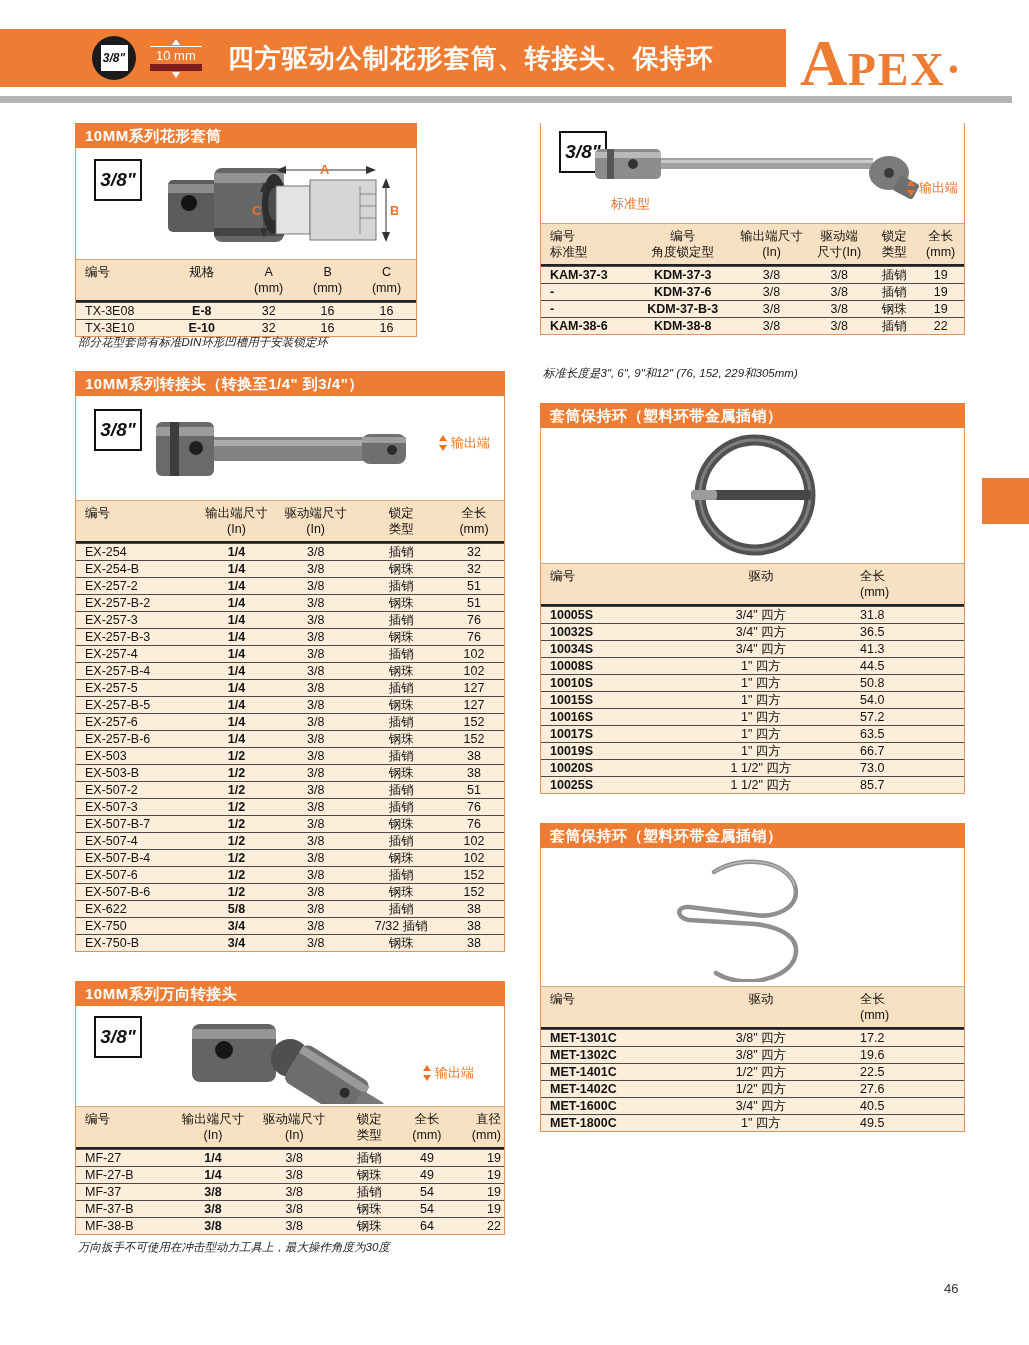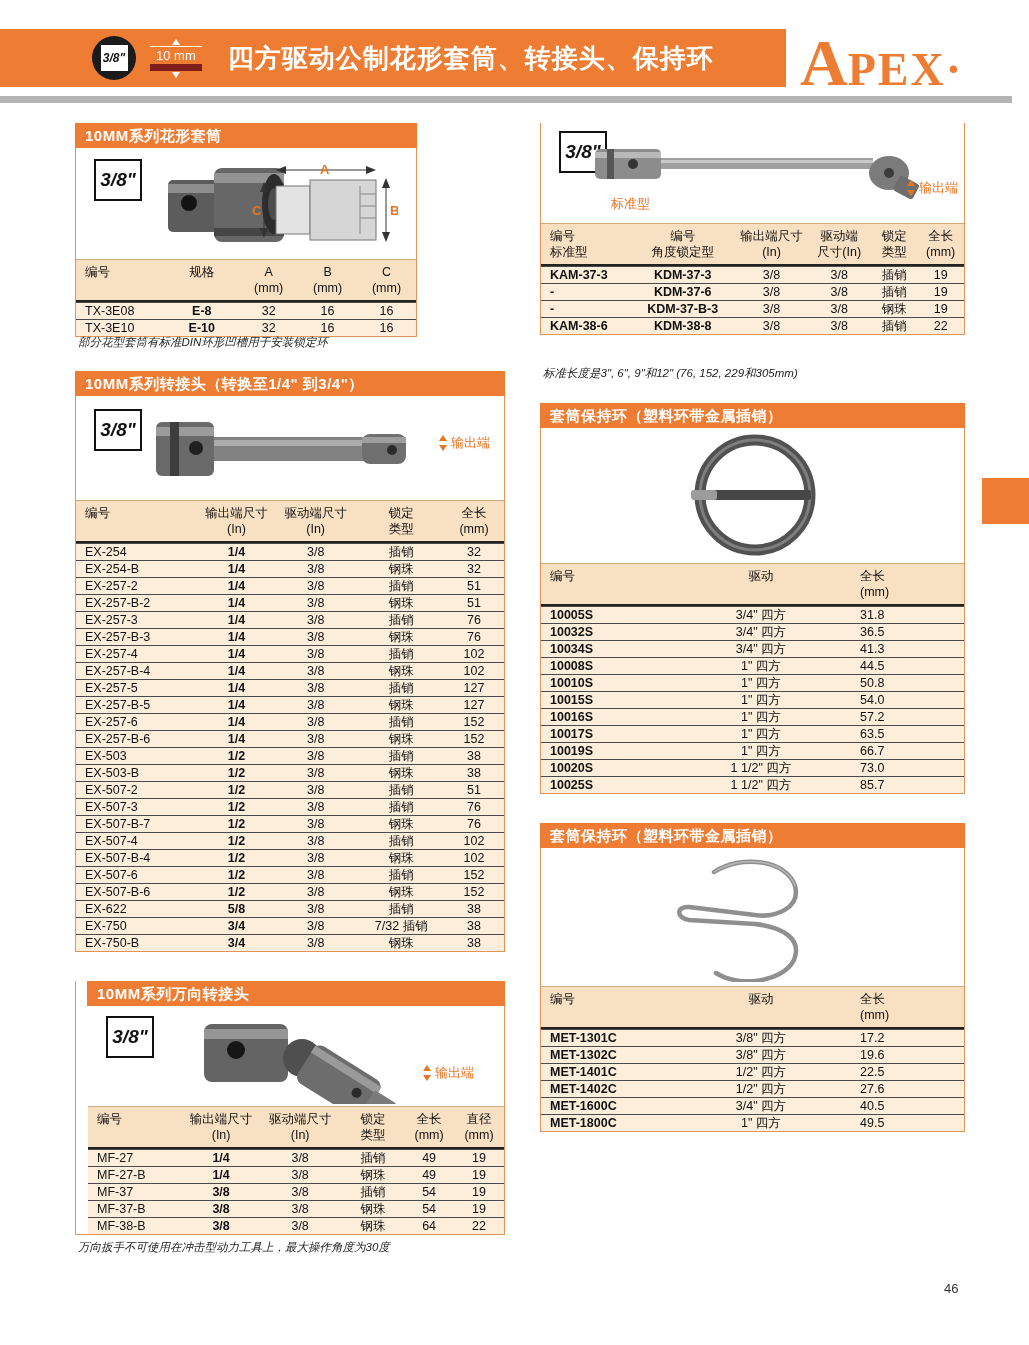--- a/index.html
+++ b/index.html
@@ -51,21 +51,21 @@
   .t-ex .tcell:nth-child(2){width:17%;text-align:center;font-weight:bold;}
   .t-ex .tcell:nth-child(3){width:20%;text-align:center;}
   .t-ex .tcell:nth-child(4){width:20%;text-align:center;}
   .t-ex .tcell:nth-child(5){width:14%;text-align:center;}
 
   .t-mf .tcell:nth-child(1){width:23%;text-align:left;padding-left:9px;font-weight:normal;}
   .t-mf .tcell:nth-child(2){width:18%;text-align:center;font-weight:bold;}
   .t-mf .tcell:nth-child(3){width:20%;text-align:center;}
   .t-mf .tcell:nth-child(4){width:15%;text-align:center;}
   .t-mf .tcell:nth-child(5){width:12%;text-align:center;}
-  .t-mf .tcell:nth-child(6){width:12%;text-align:center;}
+  .t-mf .tcell:nth-child(6){width:12%;text-align:right;}
 
   .t-kam .tcell:nth-child(1){width:21%;text-align:left;padding-left:9px;font-weight:bold;}
   .t-kam .tcell:nth-child(2){width:25%;text-align:center;font-weight:bold;}
   .t-kam .tcell:nth-child(3){width:17%;text-align:center;}
   .t-kam .tcell:nth-child(4){width:15%;text-align:center;}
   .t-kam .tcell:nth-child(5){width:11%;text-align:center;}
   .t-kam .tcell:nth-child(6){width:11%;text-align:center;}
 
   .t-ring .tcell:nth-child(1){width:30%;text-align:left;padding-left:9px;font-weight:bold;}
   .t-ring .tcell:nth-child(2){width:44%;text-align:center;}
@@ -366,21 +366,21 @@
         <div class="trow">
           <div class="tcell">EX-750-B</div>
           <div class="tcell">3/4</div>
           <div class="tcell">3/8</div>
           <div class="tcell">钢珠</div>
           <div class="tcell">38</div>
         </div>
       </div>
   </section>
 
-  <section class="sec" style="left:75px;top:981px;width:430px;padding-left:12px;">
+  <section class="sec" style="left:75px;top:981px;width:430px;">
     <div class="sec-head">10MM系列万向转接头</div>
     <div class="sec-img" style="height:100px;">
       <div class="badge" style="top:10px;">3/8"</div>
       <svg style="position:absolute;left:110px;top:2px;" width="230" height="96" viewBox="0 0 230 96">
         <rect x="6" y="16" width="84" height="58" rx="8" fill="#646464"></rect>
         <rect x="6" y="21" width="84" height="10" fill="#959595"></rect>
         <circle cx="38" cy="42" r="9" fill="#161616"></circle>
         <circle cx="104" cy="50" r="19" fill="#4f4f4f"></circle>
         <g transform="rotate(32 120 56)">
           <rect x="108" y="38" width="78" height="44" rx="8" fill="#6d6d6d"></rect>

